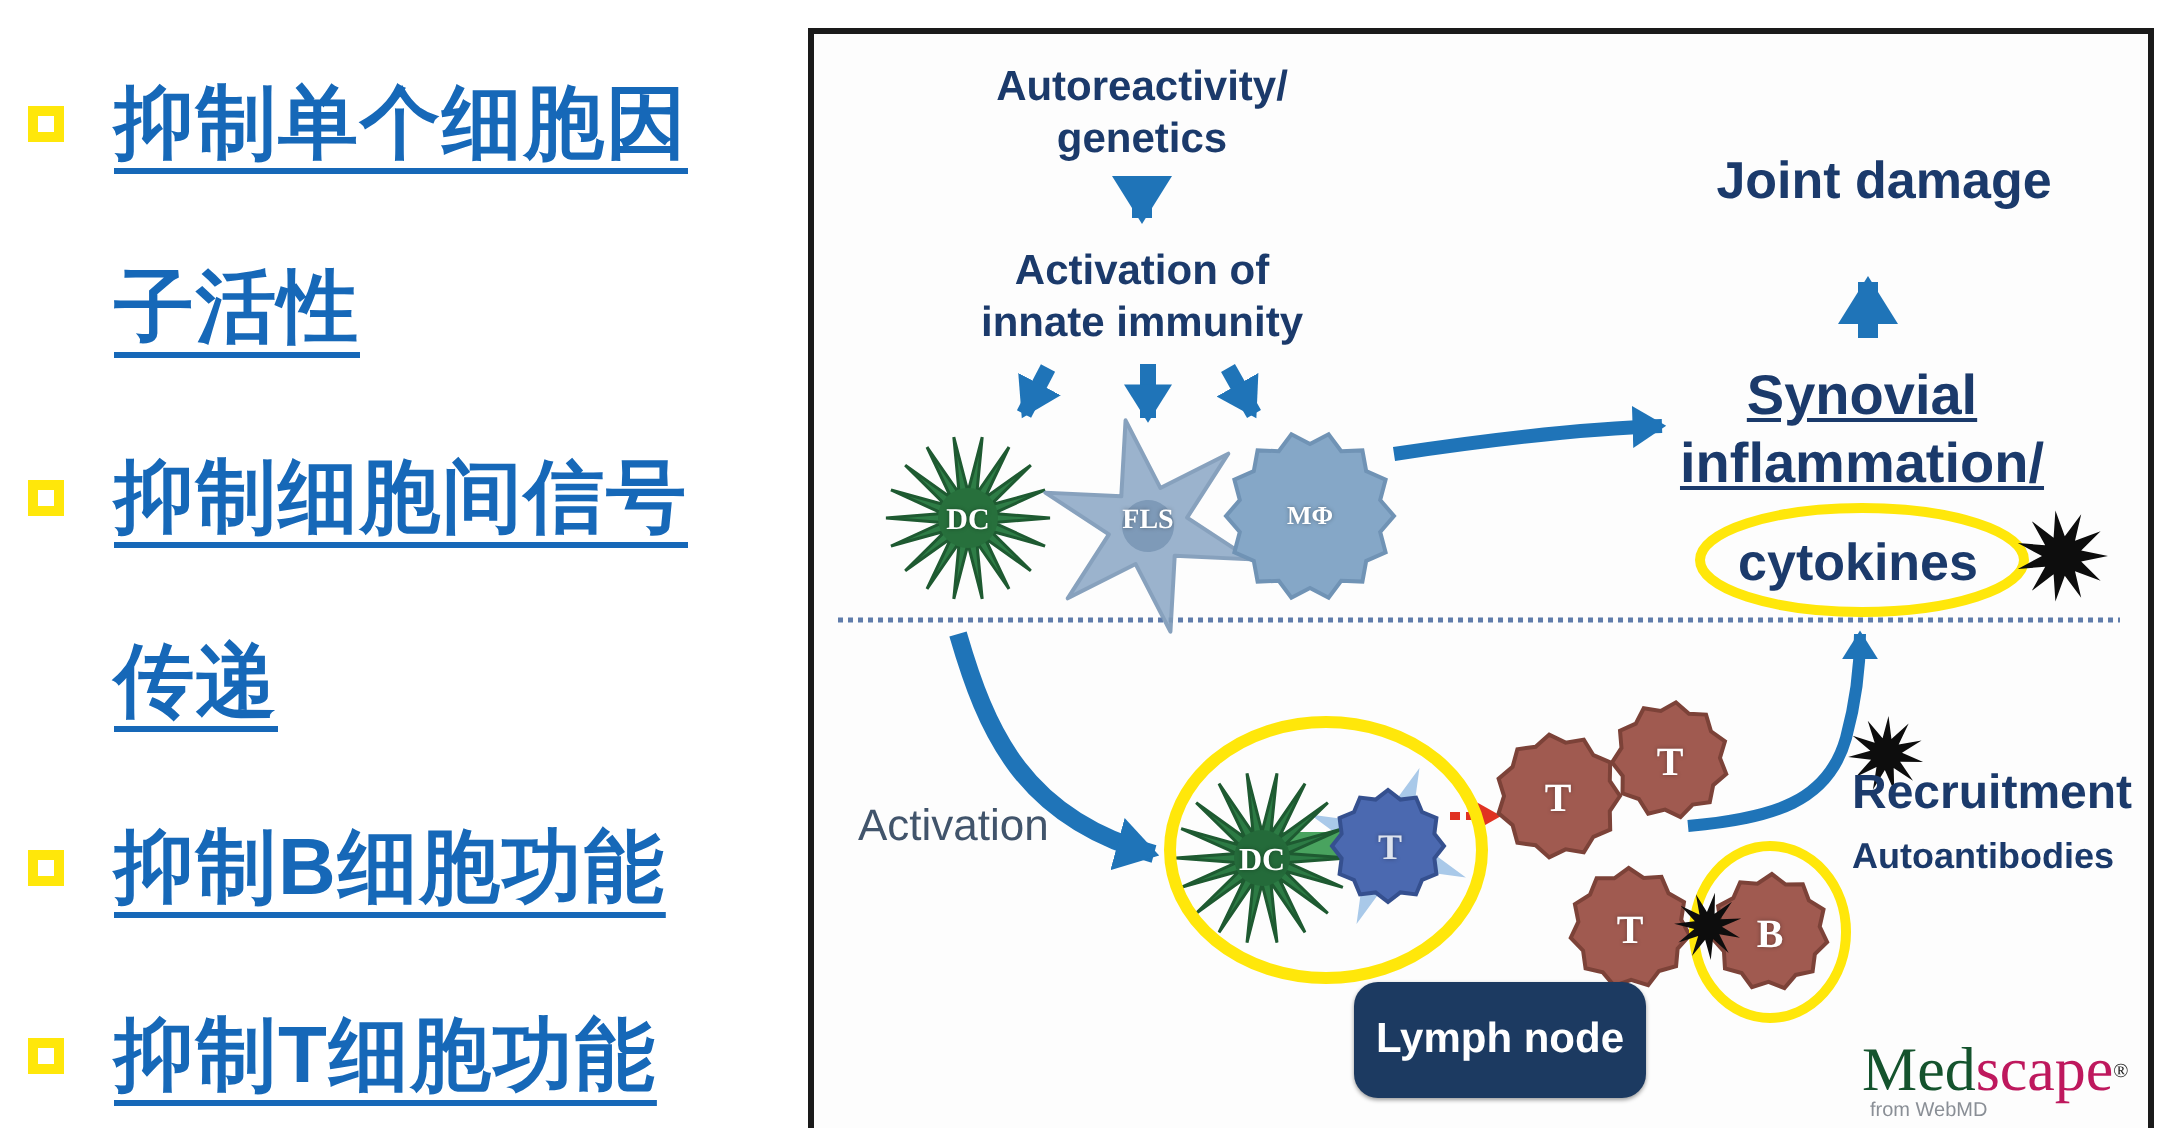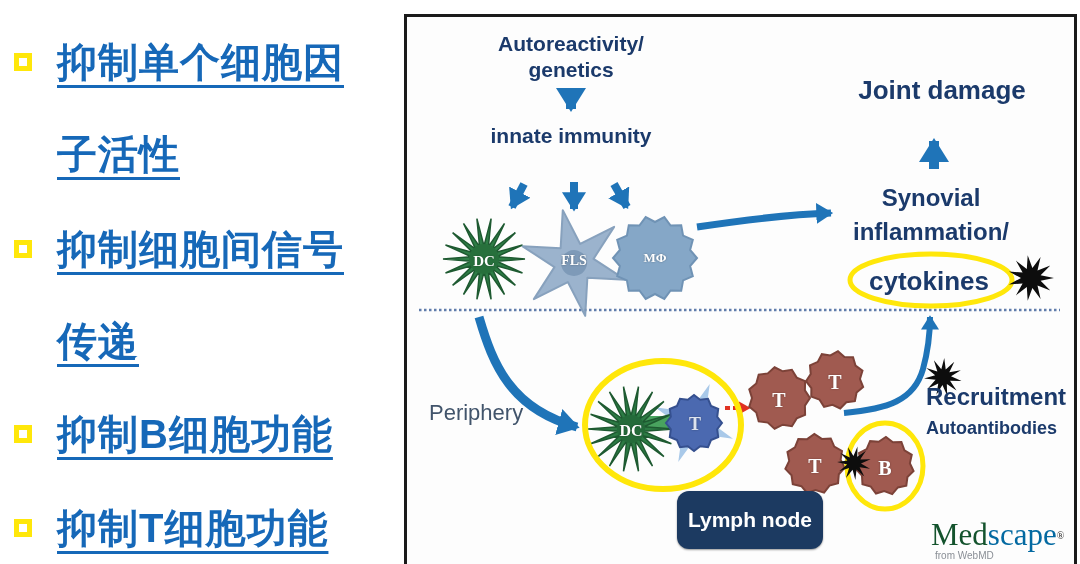--- a/index.html
+++ b/index.html
@@ -23,21 +23,21 @@
   .ctr{transform:translateX(-50%);}
   .cell-lbl{position:absolute;transform:translate(-50%,-50%);color:#ffffff;font-weight:bold;
             font-family:"Liberation Serif",serif;text-shadow:0 0 2px rgba(0,0,0,.35);}
   .pbox{position:absolute;background:#1c3a61;border-radius:10px;color:#ffffff;font-weight:bold;
         display:flex;align-items:center;justify-content:center;box-shadow:0 1px 2px rgba(0,0,0,.4);}
   .migration{color:#41546b;font-weight:normal;}
 
   
   .logo{position:absolute;font-family:"Liberation Serif",serif;line-height:1;}
   .logo .med{color:#14532d;font-size:31px;}
-  .logo .scape{color:#0369a1;font-size:31px;}
+  .logo .scape{color:#be185d;font-size:31px;}
   .logo .reg{color:#222222;font-size:10px;vertical-align:super;}
   .logo .tag{display:block;font-size:10px;color:#8a8f96;margin-top:1px;margin-left:4px;
              font-family:"Liberation Sans",sans-serif;}
 </style>
 </head>
 <body>
 
 <div class="stage">
 
   <div>
@@ -151,37 +151,38 @@
       <g transform="translate(447,446) rotate(20)">
         <polygon fill="#0d0d0d" points="17.0,0.0 6.7,2.0 14.3,9.2 4.6,5.3 7.1,15.5 1.0,6.9 -2.4,16.8 -2.9,6.4 -11.1,12.8 -5.9,3.8 -16.3,4.8 -7.0,0.0 -16.3,-4.8 -5.9,-3.8 -11.1,-12.8 -2.9,-6.4 -2.4,-16.8 1.0,-6.9 7.1,-15.5 4.6,-5.3 14.3,-9.2 6.7,-2.0"></polygon>
       </g>
     </svg>
 
     <div class="lbl ctr" style="left:164px;top:14px;font-size:21px;line-height:26px;">
       <span>Autoreactivity/</span>
       <span>genetics</span>
     </div>
     <div class="lbl ctr" style="left:164px;top:106px;font-size:21px;line-height:26px;">
+      <span>Activation of</span>
       <span>innate immunity</span>
     </div>
 
 
     <div class="lbl ctr" style="left:535px;top:58px;font-size:26px;">
       <span>Joint damage</span>
     </div>
-    <div class="lbl ctr" style="left:524px;top:164px;font-size:24px;line-height:34px;">
+    <div class="lbl ctr" style="left:524px;top:164px;font-size:28px;line-height:34px;text-decoration:underline;">
       <span>Synovial</span>
       <span>inflammation/</span>
     </div>
     <div class="lbl ctr" style="left:522px;top:249px;font-size:26px;">
       <span>cytokines</span>
     </div>
 
     <div class="lbl migration" style="left:22px;top:383px;font-size:22px;">
-      <span>Periphery</span>
+      <span>Activation</span>
     </div>
 
     <div class="lbl" style="left:519px;top:366px;font-size:24px;text-align:left;">
       <span>Recruitment</span>
     </div>
     <div class="lbl" style="left:519px;top:401px;font-size:18px;text-align:left;">
       <span>Autoantibodies</span>
     </div>
 
     <div class="pbox" style="left:270px;top:474px;width:146px;height:58px;font-size:21px;border-radius:12px;">

